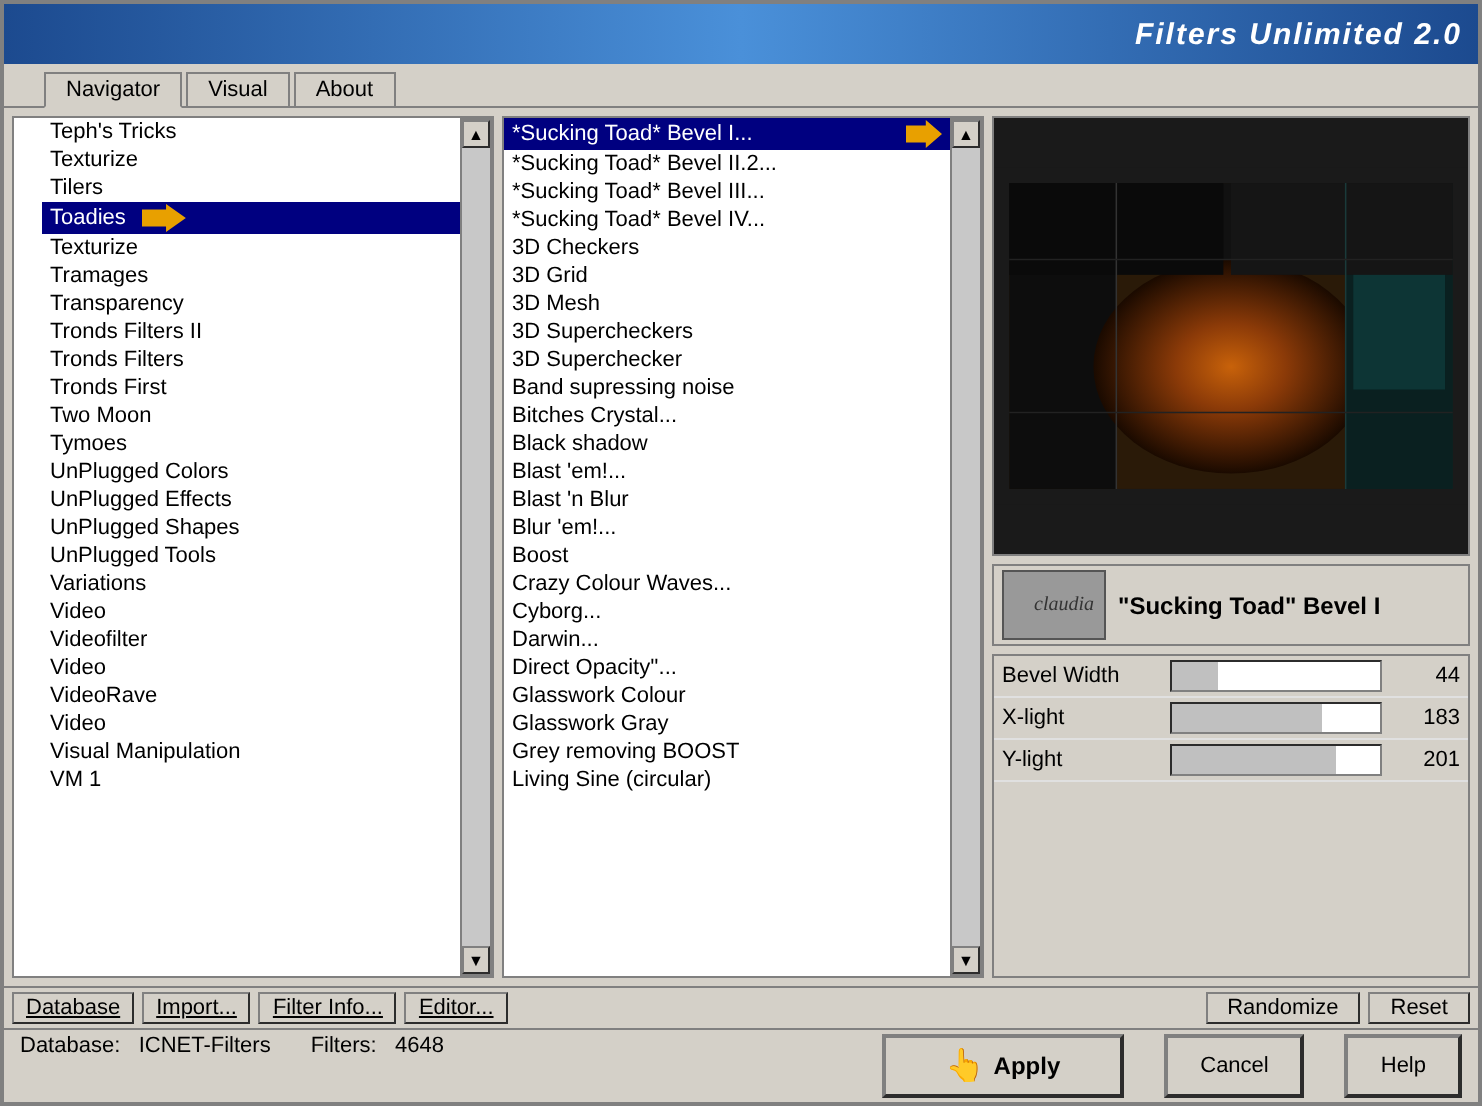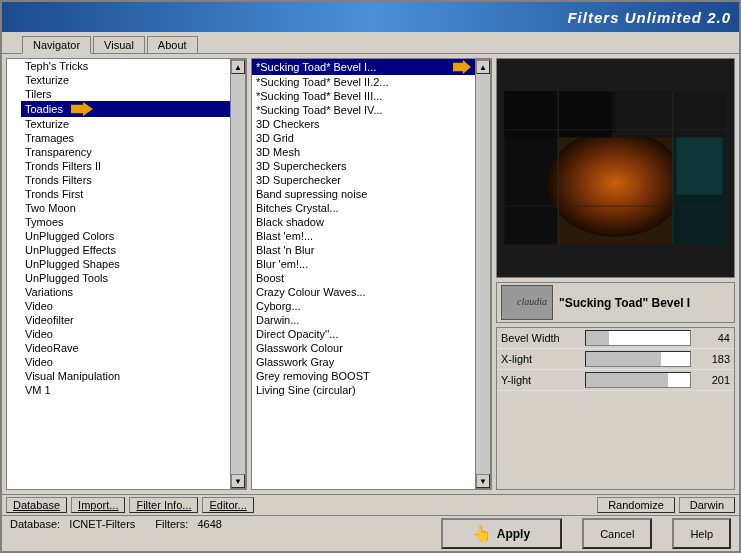--- a/index.html
+++ b/index.html
@@ -491,21 +491,21 @@
       <span>Filter Info...</span>
     </button>
     <button class="toolbar-btn">
       <span>Editor...</span>
     </button>
     <div class="spacer"></div>
     <button class="action-btn">
       <span>Randomize</span>
     </button>
     <button class="action-btn">
-      <span>Darwin</span>
+      <span>Reset</span>
     </button>
   </div>
 
   <div class="status-bar">
     <span>
       <span>Database:</span>
       &nbsp;
       <span>ICNET-Filters</span>
     </span>
     <span>

